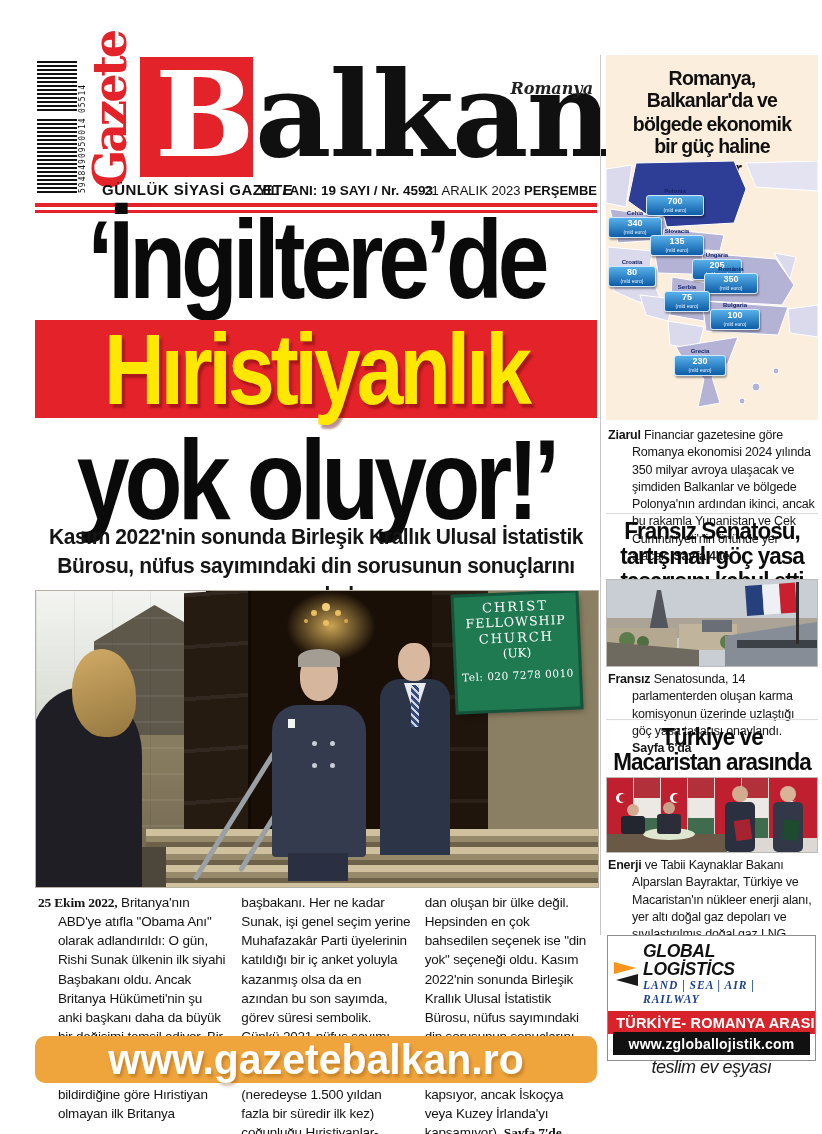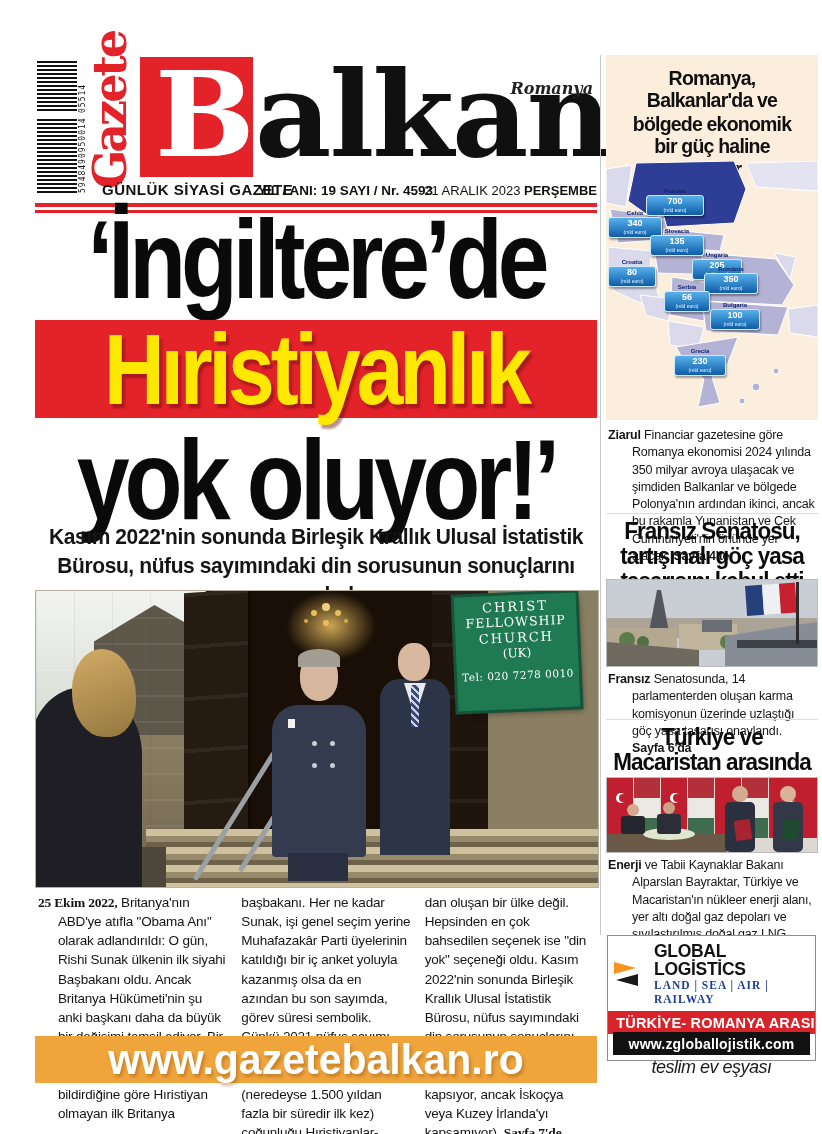--- a/index.html
+++ b/index.html
@@ -105,21 +105,21 @@
   .pm-sign .stel{font-size:10.5px;margin-top:9px;letter-spacing:0.5px;}
 
   
   .cols{position:absolute;left:38px;top:893px;width:556px;display:flex;gap:14px;}
   .col{flex:1;font-size:13.5px;line-height:1.42;letter-spacing:-0.2px;color:#141414;text-align:left;}
   .col.hang{padding-left:20px;text-indent:-20px;}
   .col b{font-weight:bold;font-family:Liberation Serif, serif;}
 
   
   .site-banner{position:absolute;left:35px;top:1036px;width:562px;height:47px;background:#f0a43c;
-    display:flex;align-items:center;justify-content:center;}
+    display:flex;align-items:center;justify-content:center;border-radius:10px;}
   .site-banner span{font-weight:bold;font-size:41px;color:#fff;letter-spacing:0px;
     text-shadow:2px 3px 3px rgba(120,70,0,.35);transform:scaleY(1.05);}
 
   
   .vdiv{position:absolute;left:600px;top:55px;width:1px;height:880px;background:#c9c9c9;}
   .sidebar{position:absolute;left:606px;top:55px;width:212px;height:1010px;}
   .panel-econ{position:absolute;left:0;top:0;width:212px;height:365px;background:#fbeedd;}
   .econ-hl{padding:12px 26px 0;text-align:center;font-weight:bold;font-size:19.5px;
     line-height:1.1;letter-spacing:-0.8px;color:#101010;transform:scaleY(1.05);transform-origin:top;}
   .mapwrap{position:absolute;left:0;top:106px;width:242px;height:256px;}
@@ -141,21 +141,21 @@
   .senate-hl{top:458px;}
   .paris{top:524px;height:88px;}
   .senate-text{top:616px;}
   .energy-hl{top:664px;}
   .officials{top:722px;height:76px;}
   .energy-text{top:802px;}
 
   
   .ad{position:absolute;left:1px;top:880px;width:209px;height:126px;border:1px solid #8d8d8d;
     background:#fff;box-sizing:border-box;}
-  .ad-logo-row{display:flex;align-items:center;gap:16px;padding:6px 6px 0 6px;}
+  .ad-logo-row{display:flex;align-items:center;gap:5px;padding:6px 6px 0 6px;font-style:italic;}
   .chev{position:relative;width:24px;height:26px;flex:0 0 24px;}
   .chev-top{position:absolute;left:0;top:1px;width:0;height:0;
     border-left:22px solid #f7941d;border-top:6px solid transparent;border-bottom:6px solid transparent;}
   .chev-bot{position:absolute;left:2px;top:13px;width:0;height:0;
     border-right:22px solid #1a1a1a;border-top:6px solid transparent;border-bottom:6px solid transparent;}
   .ad-words{display:flex;flex-direction:column;}
   .ad-brand{font-weight:bold;font-size:17.5px;letter-spacing:-0.3px;color:#121212;line-height:1.05;}
   .ad-services{font-family:"Liberation Serif",serif;font-weight:bold;font-size:11.5px;
     letter-spacing:1px;color:#1b3f94;line-height:1.2;}
   .ad-redbar{margin-top:5px;height:23px;background:#d8232a;display:flex;align-items:center;justify-content:center;}
@@ -314,21 +314,21 @@
         <div class="pin" style="left:2px;top:97px;width:48px;">
           <div class="pin-label">Croatia</div>
           <div class="pin-box">
               <span class="pin-val">80</span>
               <span class="pin-unit">(mld euro)</span>
             </div>
         </div>
         <div class="pin" style="left:58px;top:122px;width:46px;">
           <div class="pin-label">Serbia</div>
           <div class="pin-box">
-              <span class="pin-val">56</span>
+              <span class="pin-val">75</span>
               <span class="pin-unit">(mld euro)</span>
             </div>
         </div>
         <div class="pin" style="left:104px;top:140px;width:50px;">
           <div class="pin-label">Bulgaria</div>
           <div class="pin-box">
               <span class="pin-val">100</span>
               <span class="pin-unit">(mld euro)</span>
             </div>
         </div>

